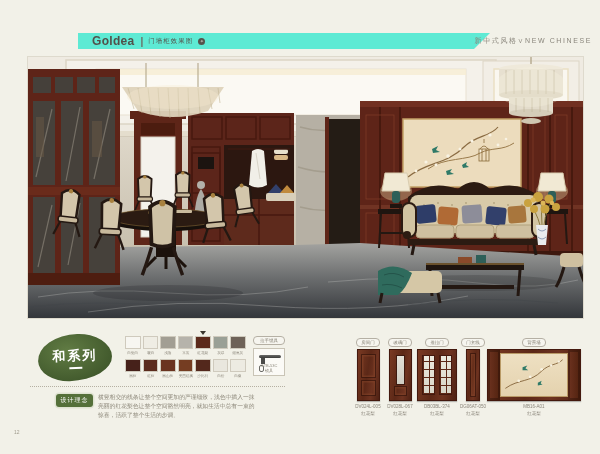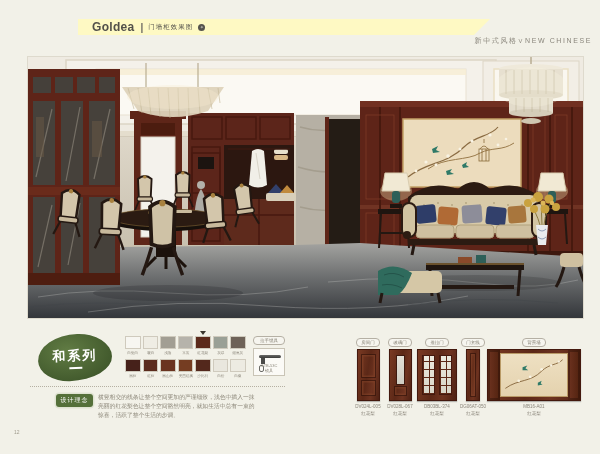--- a/index.html
+++ b/index.html
@@ -1,22 +1,22 @@
 <!DOCTYPE html>
 <html><head>
 <meta charset="utf-8">
 <style>
   * { margin:0; padding:0; box-sizing:border-box; }
   html,body { width:600px; height:454px; }
   body { font-family:"Liberation Sans", sans-serif; background:#f2f1e8; overflow:hidden; }
   .page { position:relative; width:600px; height:454px; background:#f2f1e8; }
 
   
-  .header-bar { position:absolute; left:78px; top:19px; width:412px; height:16px;
-    background:#fef9c3; clip-path:polygon(0 0,100% 0,calc(100% - 16px) 100%,0 100%);
+  .header-bar { position:absolute; left:78px; top:33px; width:412px; height:16px;
+    background:#5eead4; clip-path:polygon(0 0,100% 0,calc(100% - 16px) 100%,0 100%);
     display:flex; align-items:center; padding-left:14px; }
   .brand { font-size:12px; font-weight:bold; color:#52504a; letter-spacing:.3px; }
   .brand-divider { color:#6b6962; font-size:10px; margin:0 5px 0 6px; font-weight:bold; }
   .subtitle { font-size:6.5px; color:#55534c; letter-spacing:1px; }
   .badge-icon { display:inline-block; width:7px; height:7px; margin-left:5px; border-radius:50%;
     background:#55534c; color:#b2b0a8; font-size:5px; line-height:7px; text-align:center; }
   .header-right { position:absolute; right:8px; top:36px; font-size:7px; color:#8a867c;
     letter-spacing:1.6px; }
 
   

